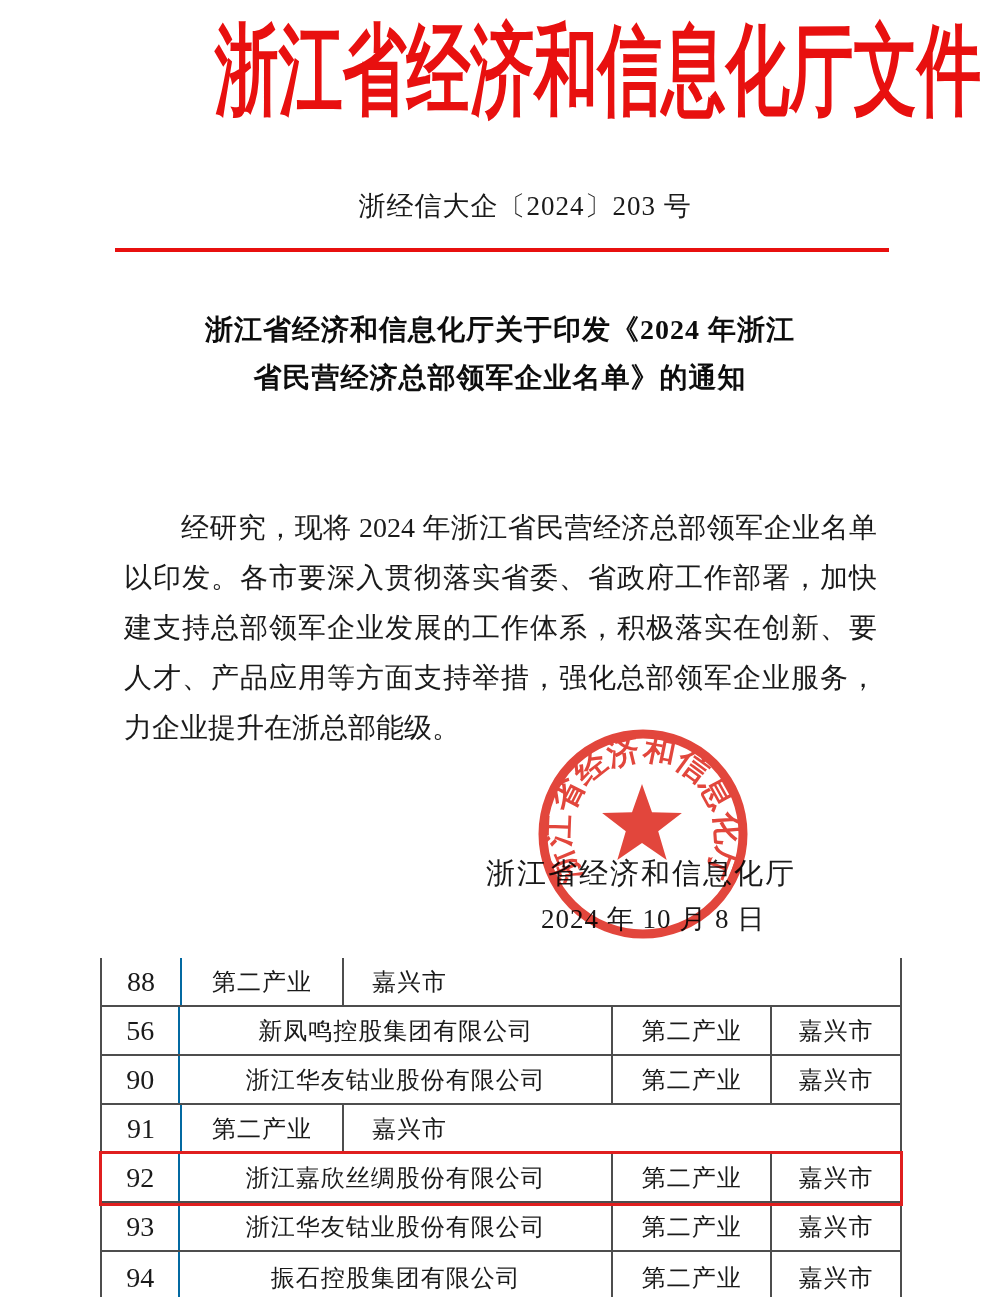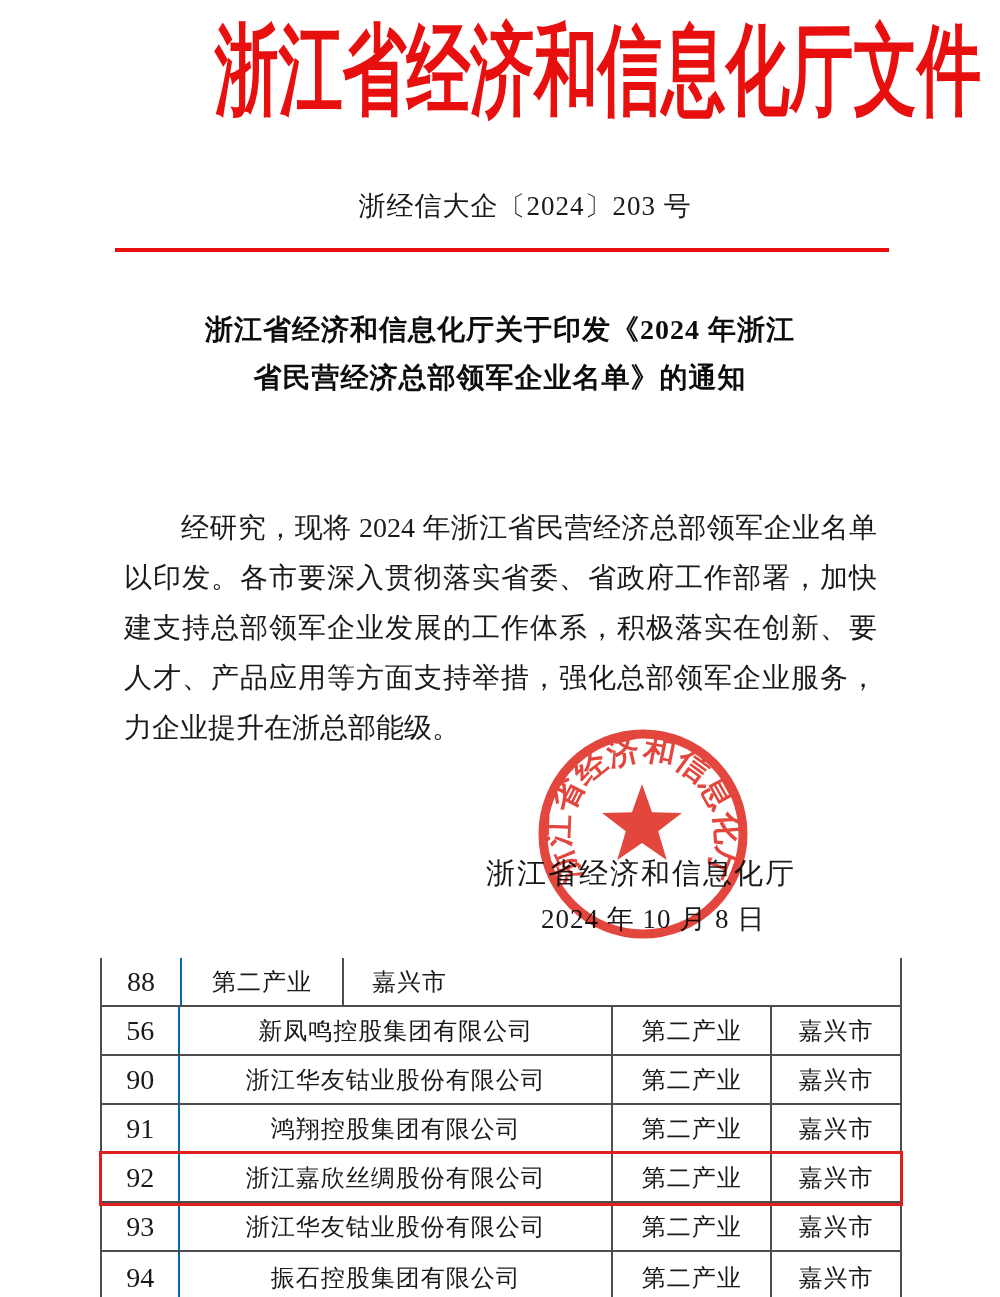--- a/index.html
+++ b/index.html
@@ -141,21 +141,20 @@
       <div class="t-cell c-city">嘉兴市</div>
     </div>
       <div class="t-row">
       <div class="t-cell c-no">90</div>
       <div class="t-cell c-company">浙江华友钴业股份有限公司</div>
       <div class="t-cell c-industry">第二产业</div>
       <div class="t-cell c-city">嘉兴市</div>
     </div>
       <div class="t-row">
       <div class="t-cell c-no">91</div>
-      <div class="t-cell c-company">鸿翔控股集团有限公司</div>
       <div class="t-cell c-industry">第二产业</div>
       <div class="t-cell c-city">嘉兴市</div>
     </div>
       <div class="t-row highlighted">
       <div class="t-cell c-no">92</div>
       <div class="t-cell c-company">浙江嘉欣丝绸股份有限公司</div>
       <div class="t-cell c-industry">第二产业</div>
       <div class="t-cell c-city">嘉兴市</div>
     </div>
       <div class="t-row">

